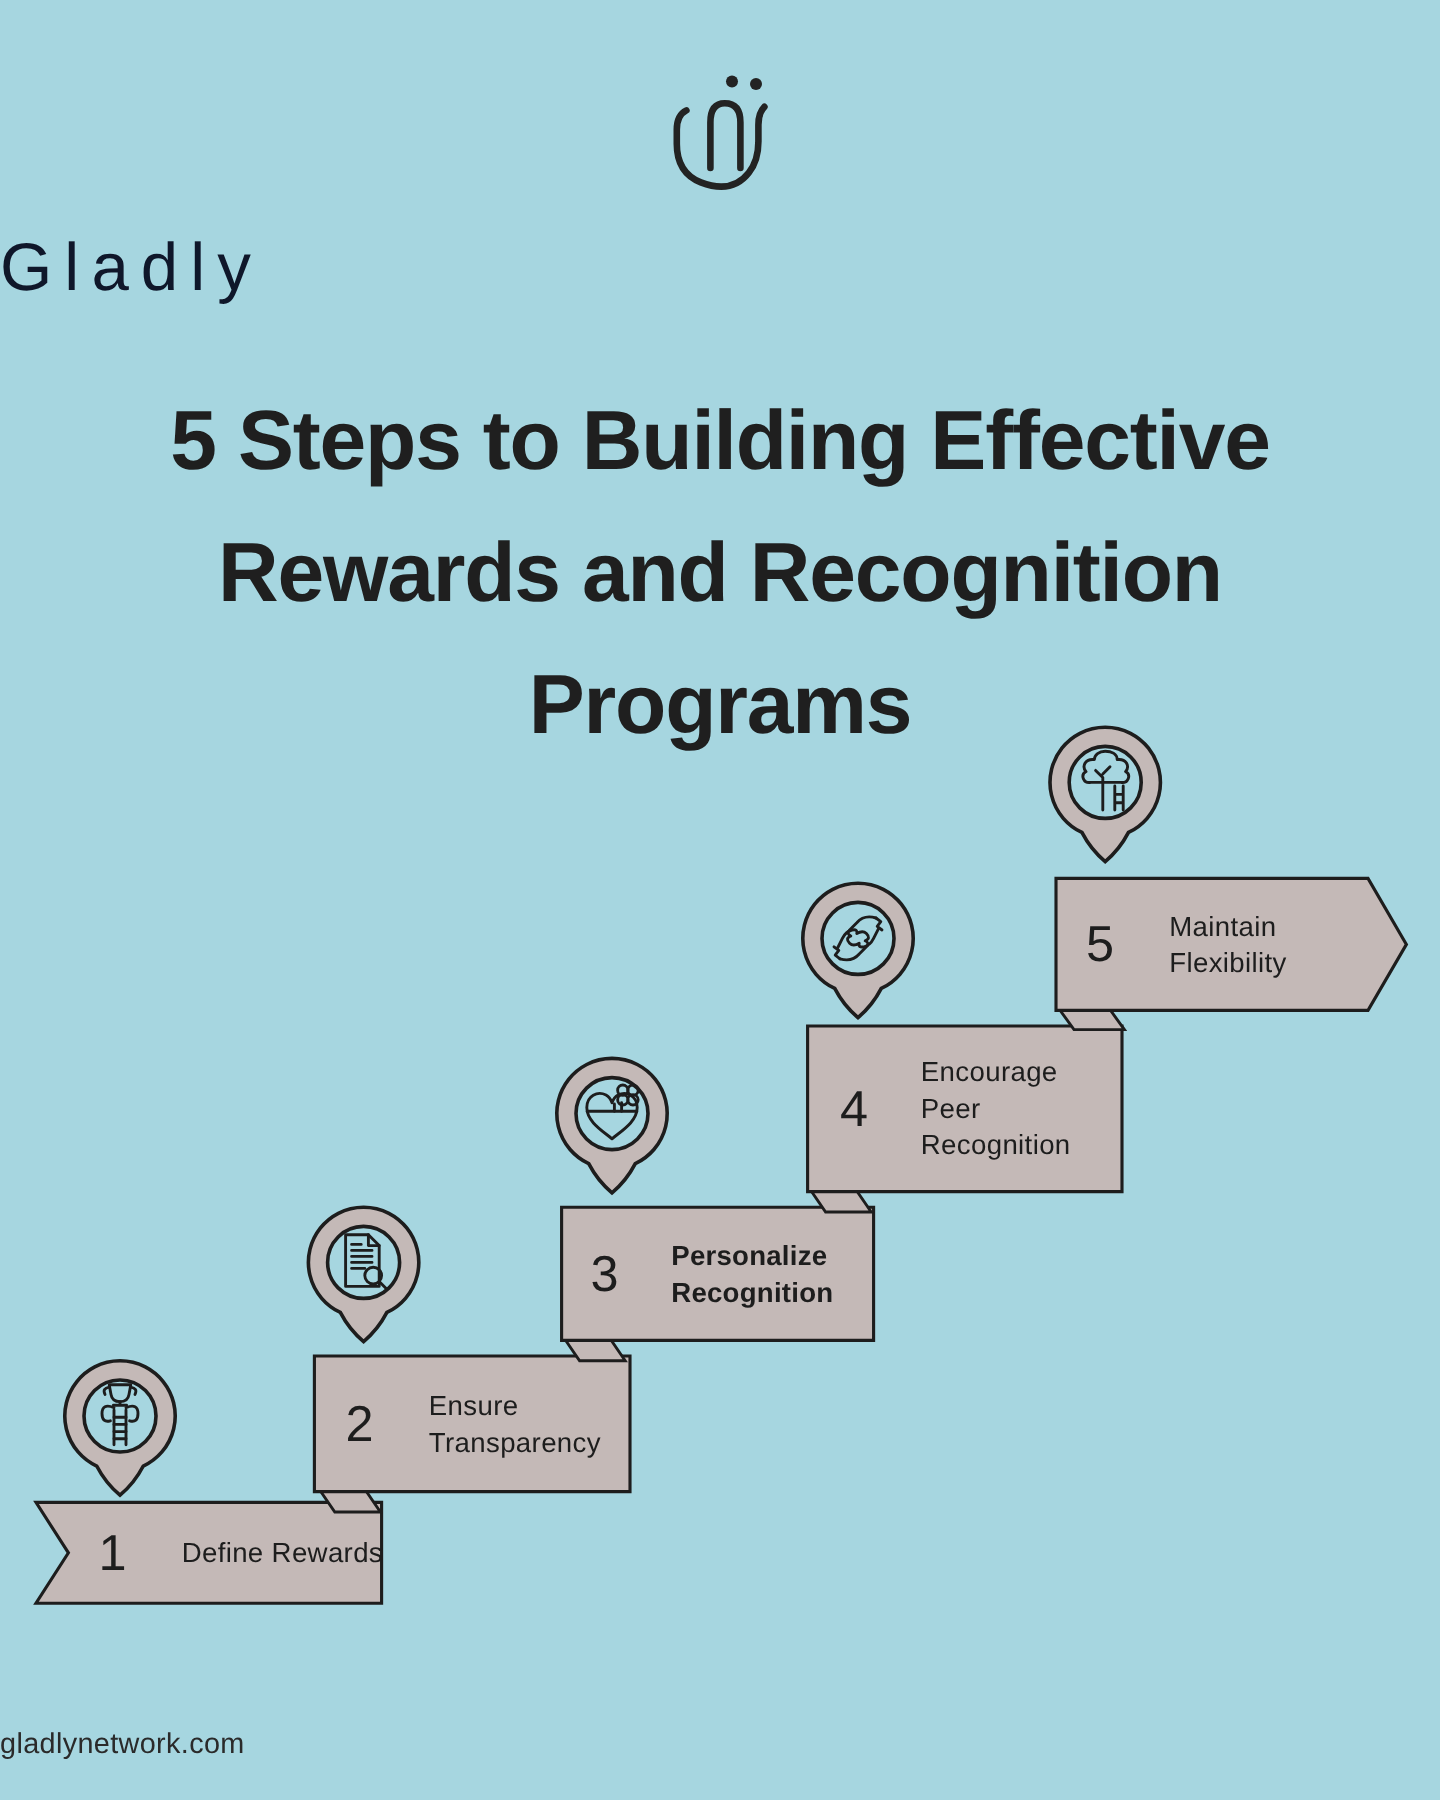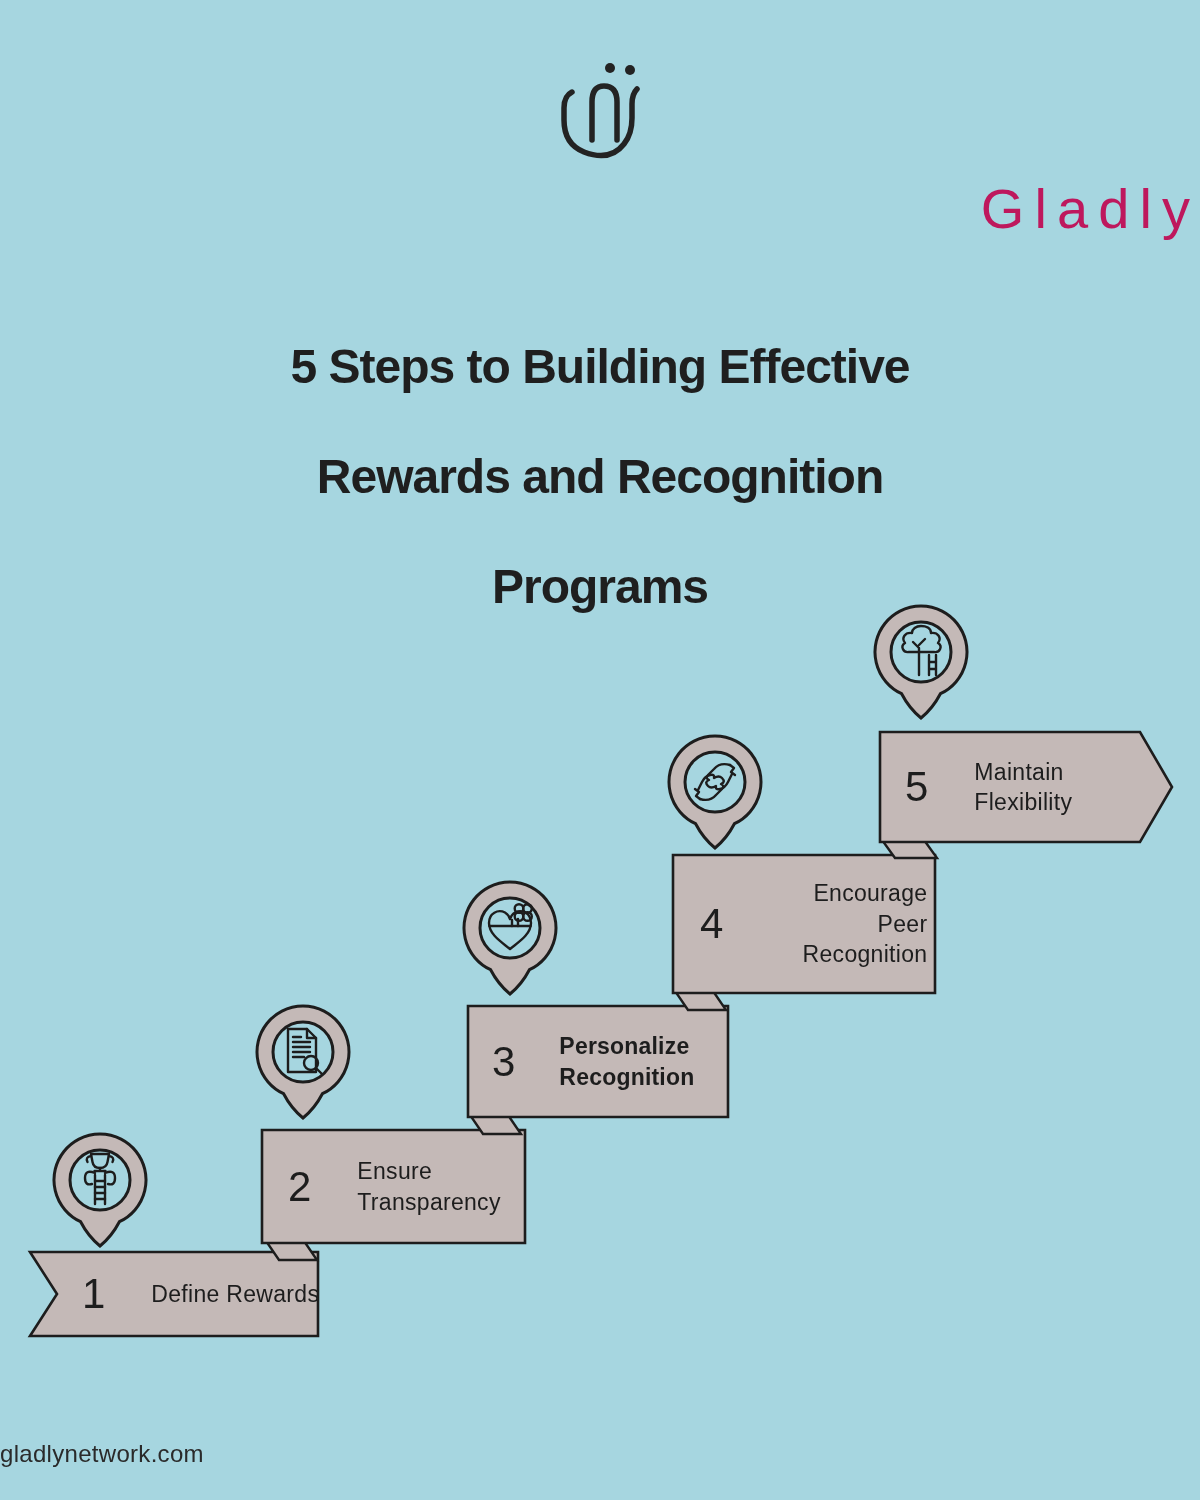--- a/index.html
+++ b/index.html
@@ -13,47 +13,47 @@
     width:1200px;height:1500px;
     background:var(--background);
     font-family:"Liberation Sans", sans-serif;
     color:var(--text);
     position:relative;
     overflow:hidden;
   }
   .canvas{position:absolute;inset:0;}
   .logo-svg{position:absolute;left:556px;top:56px;width:92px;height:112px;}
   .wordmark{
-    position:absolute;left:0;top:176px;width:100%;
-    text-align:right;
+    position:absolute;left:0;top:190px;width:100%;
+    text-align:left;
     font-size:56px;font-weight:400;letter-spacing:0.18em;
-    color:#be185d;
+    color:#0f172a;
   }
   .title{
     position:absolute;left:0;top:312px;width:100%;
     text-align:center;
-    font-size:48px;line-height:110px;font-weight:700;letter-spacing:-1px;
+    font-size:70px;line-height:110px;font-weight:700;letter-spacing:-1px;
     color:var(--text);
   }
   .stairs-svg{position:absolute;left:0;top:0;width:1200px;height:1500px;}
   .step-row{
     position:absolute;display:flex;align-items:center;
     color:var(--outline);
   }
   .step-num{font-size:42px;font-weight:400;flex:0 0 auto;}
   .step-label{font-size:23px;line-height:1.32;letter-spacing:0.3px;font-weight:400;}
   .step-label.bold{font-weight:700;letter-spacing:0.2px;}
   .nowrap{white-space:nowrap;}
   .row-1{left:82px;top:1252px;height:84px;gap:46px;}
   .row-2{left:288px;top:1130px;height:113px;gap:46px;}
   .row-2 .step-label{width:160px;}
   .row-3{left:492px;top:1006px;height:111px;gap:44px;}
   .row-3 .step-label{width:170px;}
   .row-4{left:700px;top:855px;height:138px;gap:44px;}
-  .row-4 .step-label{width:160px;text-align:right;}
+  .row-4 .step-label{width:160px;}
   .row-5{left:905px;top:732px;height:110px;gap:46px;}
   .row-5 .step-label{width:140px;}
   .footer{
     position:absolute;left:0;top:1440px;width:100%;
     text-align:left;font-size:24px;letter-spacing:0.3px;font-weight:400;
     color:#2a2a2a;
   }
   .banner{fill:var(--banner);stroke:var(--outline);stroke-width:2.6;}
   .fold{fill:var(--banner);stroke:var(--outline);stroke-width:2.4;}
   .pin{fill:var(--banner);stroke:var(--outline);stroke-width:3;}

